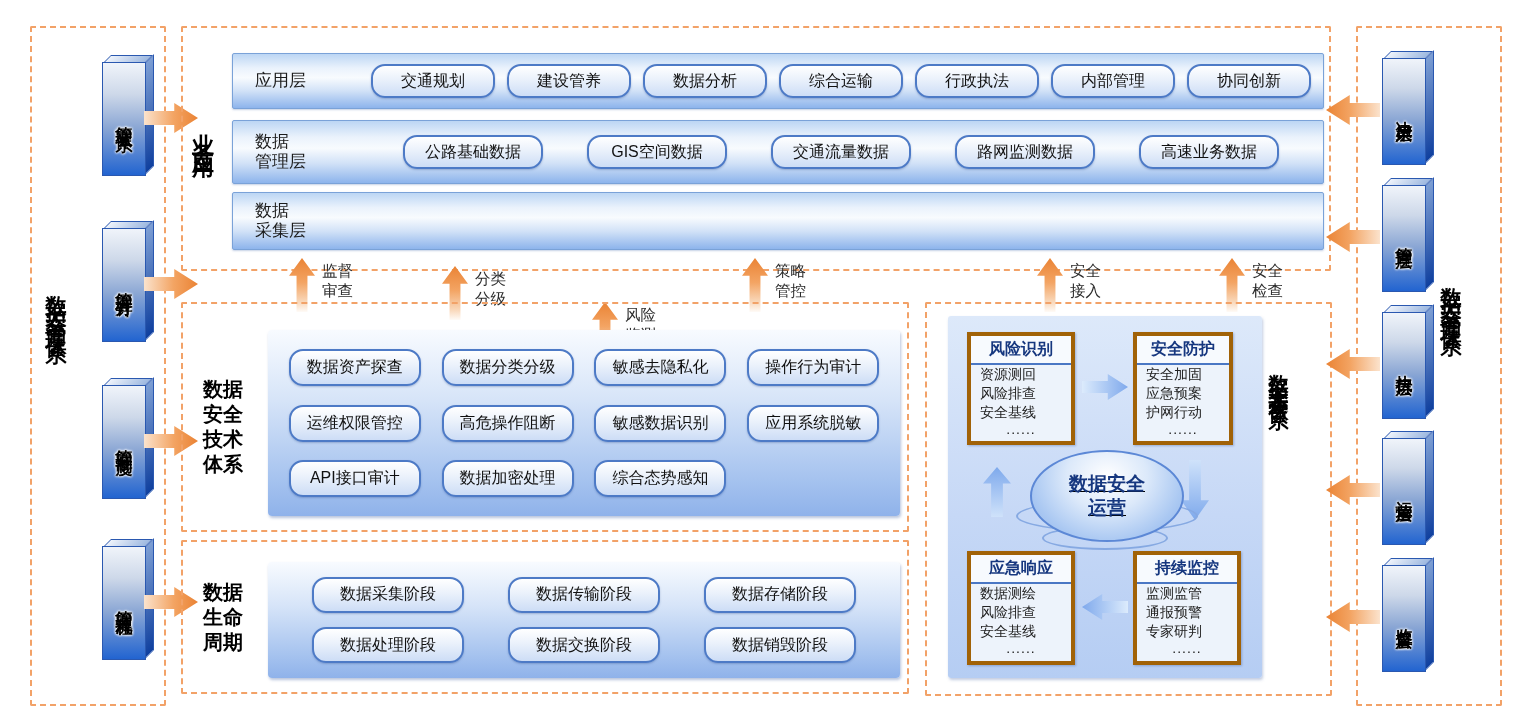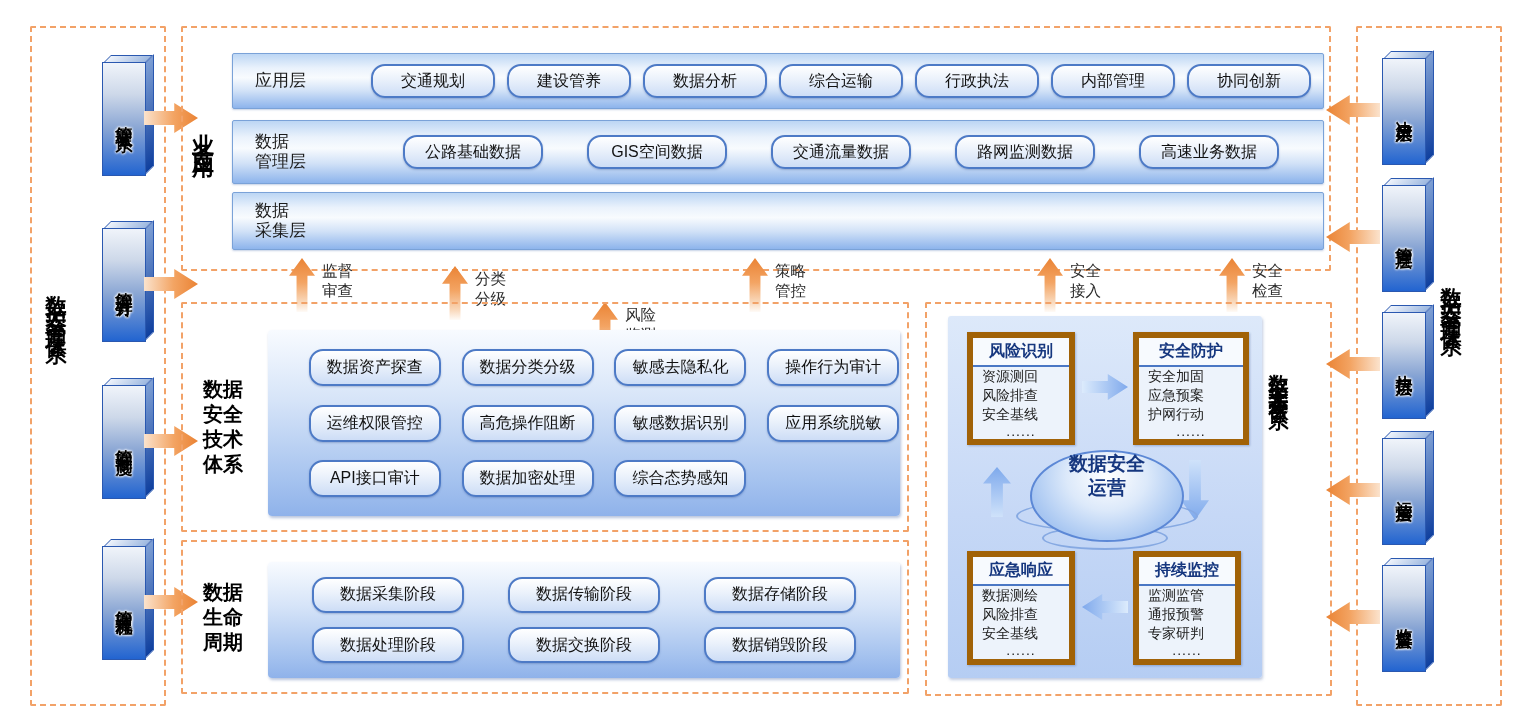--- a/index.html
+++ b/index.html
@@ -48,37 +48,37 @@
         display:flex;align-items:center;justify-content:center;font-size:16px;color:#111;
         box-shadow:0 1px 2px rgba(60,90,150,.35);}
   .w1{width:124px;}.w2{width:140px;}.w3{width:126px;}
   .gchip{width:132px;height:37px;}
   .lchip{width:152px;height:36px;}
   
   .panel{position:absolute;border-radius:4px;
          background:linear-gradient(180deg,#f8fbff 0%,#d6e4f8 38%,#a6c3ef 80%,#8fb2ea 100%);
          box-shadow:1px 2px 3px rgba(80,110,170,.4);}
   .grid4{position:absolute;display:grid;grid-template-columns:repeat(4,132px);
-         justify-content:space-evenly;align-content:space-evenly;padding-left:20px;}
+         justify-content:space-evenly;align-content:space-evenly;}
   .grid3{position:absolute;display:grid;grid-template-columns:repeat(3,152px);
          justify-content:space-evenly;align-content:space-evenly;}
   
   .uag{position:absolute;display:flex;gap:7px;align-items:flex-start;}
   .uag .lb{font-size:15.5px;color:#2b2b2b;line-height:1.32;white-space:pre-line;padding-top:3px;}
   
   .ops-panel{position:absolute;border-radius:3px;background:linear-gradient(180deg,#dde9fa 0%,#c6d8f6 55%,#b5cdf3 100%);
          box-shadow:1px 2px 3px rgba(80,110,170,.35);}
-  .opbox{position:absolute;border:6px solid #a16207;background:#edf3fb;box-sizing:border-box;box-shadow:1px 1px 2px rgba(70,100,160,.4);}
+  .opbox{position:absolute;border:4px solid #a16207;background:#edf3fb;box-sizing:border-box;box-shadow:1px 1px 2px rgba(70,100,160,.4);}
   .opbox .hd{font-weight:bold;font-size:16px;color:#16377f;text-align:center;padding:3px 0;
          border-bottom:2px solid #4a77c4;background:#f7fafe;}
   .opbox .ln{font-size:14px;color:#222;padding-left:9px;line-height:1.35;}
   .opbox .dots{text-align:center;padding-left:0;letter-spacing:1px;line-height:1.1;}
   .ellipse{position:absolute;border-radius:50%;border:2px solid #5c88d6;
          background:radial-gradient(ellipse at 50% 28%,#ffffff 0%,#dce9fa 38%,#aac8f2 72%,#8cb0ea 100%);
-         display:flex;align-items:flex-start;justify-content:center;z-index:3;}
+         display:flex;align-items:center;justify-content:center;z-index:3;text-decoration:underline;}
   .ellipse .ctxt{font-weight:bold;font-size:19px;color:#16377f;text-align:center;white-space:pre-line;line-height:1.25;}
   .ring{position:absolute;border-radius:50%;border:2px solid #86a9e2;z-index:1;}
 </style>
 </head>
 <body>
 
 <div class="page">
 
   <div class="dashed" style="left:30px;top:26px;width:132px;height:676px;"></div>
   <div class="vtitle" style="left:46px;top:278px;">数据安全管理体系</div>
@@ -203,21 +203,21 @@
   <div class="ops-panel" style="left:948px;top:316px;width:314px;height:362px;"></div>
   <div class="vtitle" style="left:1269px;top:358px;font-size:20px;letter-spacing:5px;">数据安全运营体系</div>
 
   <div class="opbox" style="left:967px;top:332px;width:108px;height:113px;">
     <div class="hd">风险识别</div>
     <div class="ln">资源测回</div>
     <div class="ln">风险排查</div>
     <div class="ln">安全基线</div>
     <div class="ln dots">......</div>
   </div>
-  <div class="opbox" style="left:1133px;top:332px;width:116px;height:113px;">
+  <div class="opbox" style="left:1133px;top:332px;width:100px;height:113px;">
     <div class="hd">安全防护</div>
     <div class="ln">安全加固</div>
     <div class="ln">应急预案</div>
     <div class="ln">护网行动</div>
     <div class="ln dots">......</div>
   </div>
   <div class="opbox" style="left:967px;top:551px;width:108px;height:114px;">
     <div class="hd">应急响应</div>
     <div class="ln">数据测绘</div>
     <div class="ln">风险排查</div>

